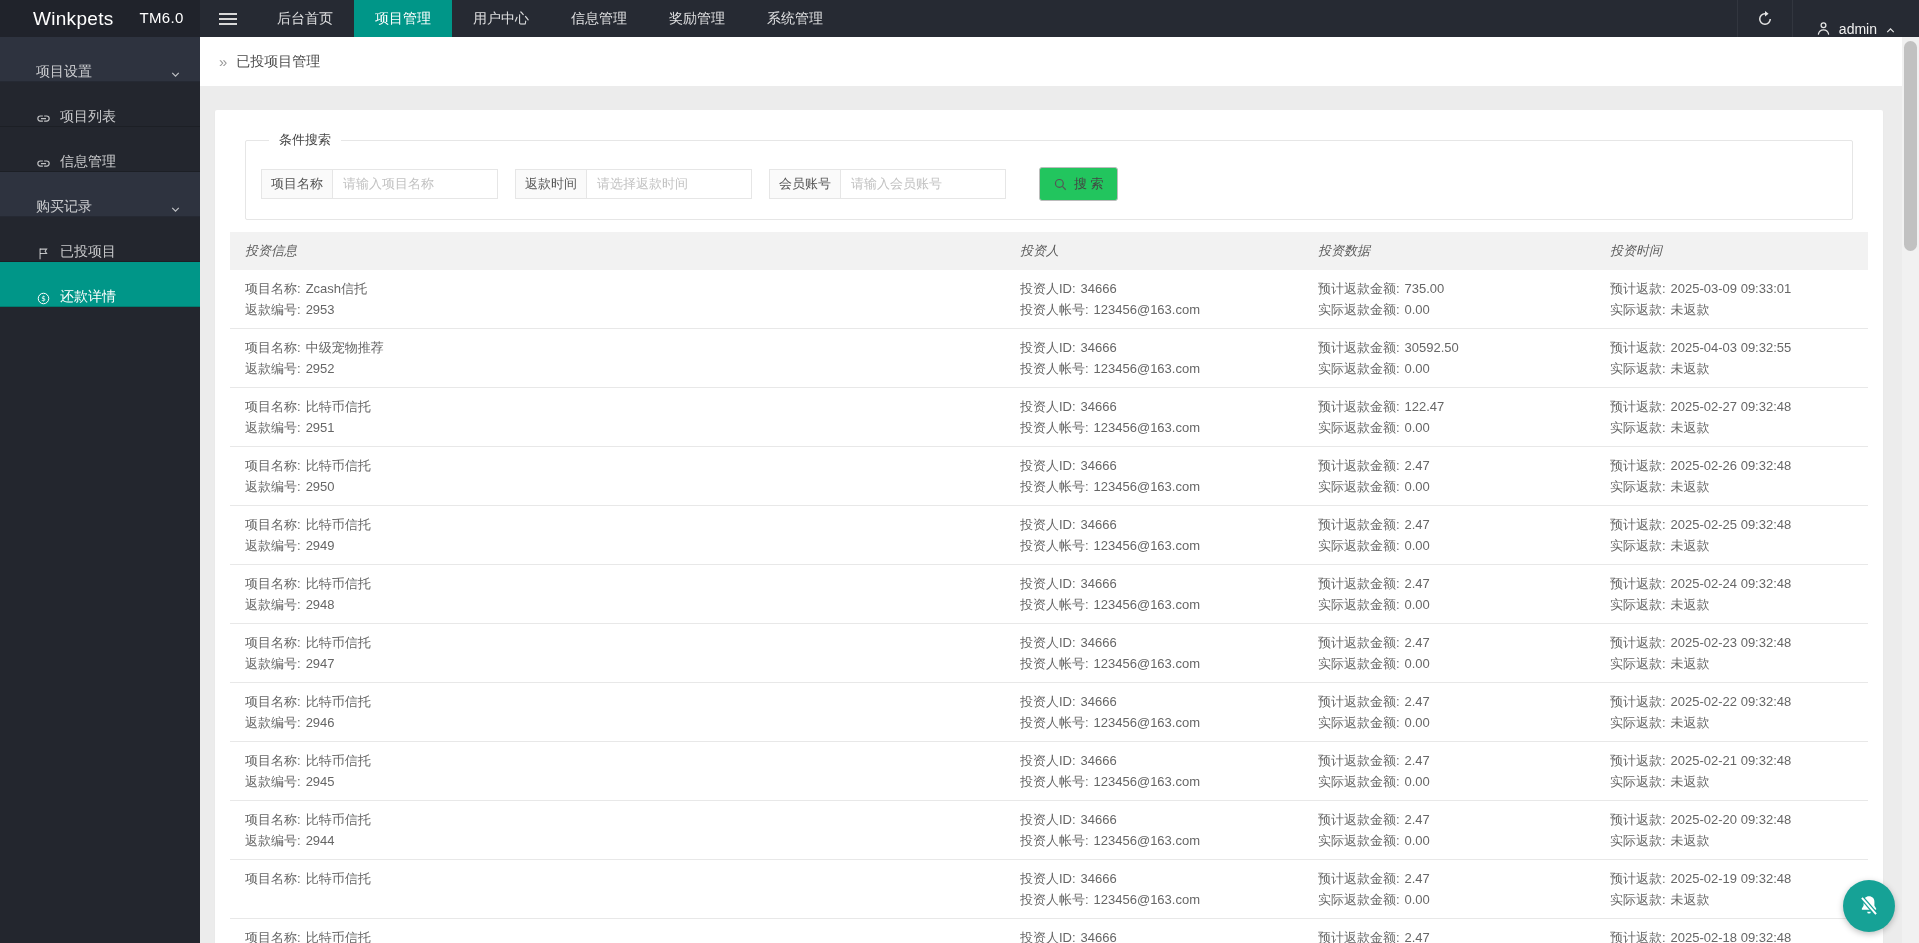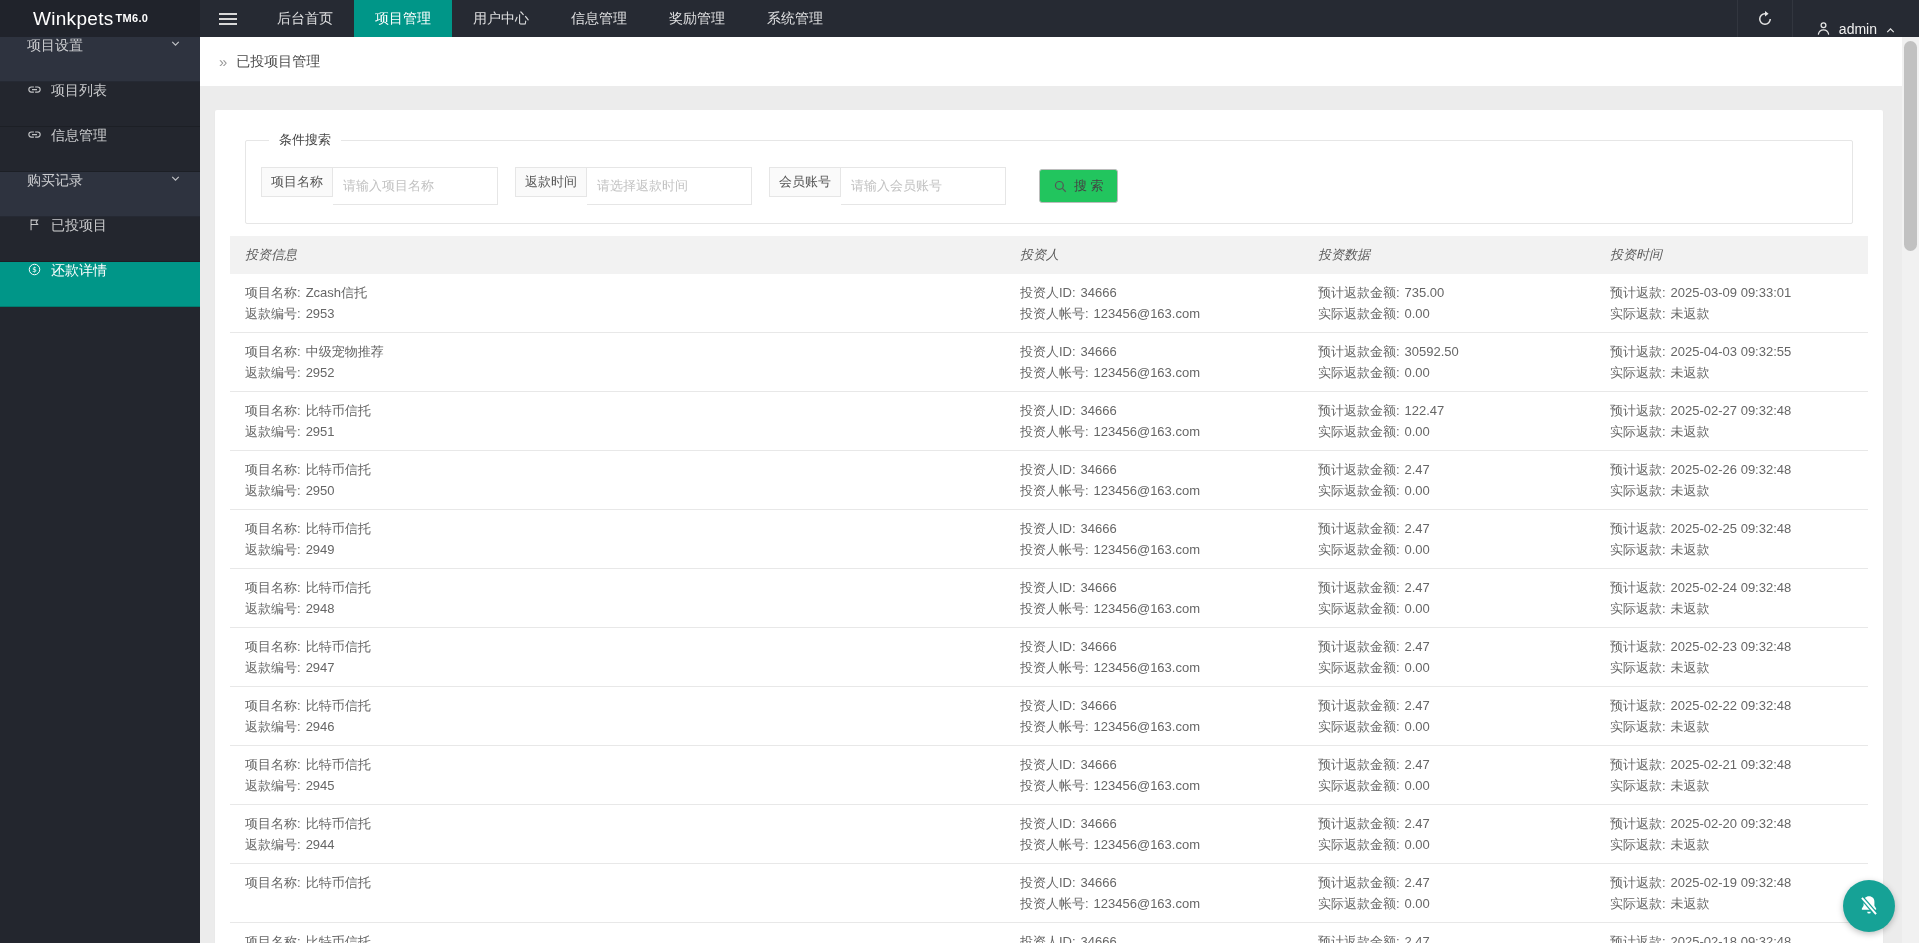--- a/index.html
+++ b/index.html
@@ -5,49 +5,49 @@
   * { box-sizing: border-box; }
   html,body { margin:0; padding:0; }
   body {
     width:1919px; height:943px; overflow:hidden; position:relative;
     background:#ececec;
     font-family:"Liberation Sans","DejaVu Sans",sans-serif;
     -webkit-font-smoothing:antialiased;
   }
   
   .topbar { position:absolute; top:0; left:0; right:0; height:37px; background:#262a33; display:flex; align-items:stretch; z-index:20; }
-  .logo-area { width:200px; background:#20232b; color:#fff; display:flex; align-items:center; padding-left:33px; font-size:19px; letter-spacing:.3px; }
-  .logo-area sup { font-size:11px; margin-left:2px; transform:translateY(-1px);font-weight:bold; }
+  .logo-area { width:200px; background:#20232b; color:#fff; display:flex; align-items:center; padding-left:33px; font-size:19px; letter-spacing:.3px;gap:24px; }
+  .logo-area sup { font-size:15px; margin-left:2px; transform:translateY(-1px); }
   .hamburger { width:56px; display:flex; align-items:center; justify-content:center; cursor:pointer; }
   .nav { display:flex; }
   .nav-item { padding:0 21px; line-height:37px; color:rgba(255,255,255,.85); font-size:14px; cursor:pointer; white-space:nowrap; }
   .nav-item.active { background:#009688; color:#fff; }
   .topbar-right { margin-left:auto; display:flex; align-items:stretch; }
   .tool-btn { width:55px; display:flex; align-items:center; justify-content:center; border-left:1px solid rgba(255,255,255,.06); cursor:pointer; }
   .user-box { display:flex; align-items:flex-end; gap:7px; padding:0 22px; border-left:1px solid rgba(255,255,255,.06); color:#f0f0f0; font-size:14px; cursor:pointer; }
   
   .sidebar { position:absolute; top:37px; left:0; bottom:0; width:200px; background:#23262e; z-index:10; }
-  .side-item { height:45px; display:flex; align-items:flex-start; padding:0 18px 0 27px; font-size:14px; color:rgba(255,255,255,.75); cursor:pointer; border-bottom:1px solid rgba(0,0,0,.18); }
+  .side-item { height:45px; display:flex; align-items:flex-end; padding:0 18px 0 36px; font-size:14px; color:rgba(255,255,255,.75); cursor:pointer; border-bottom:1px solid rgba(0,0,0,.18); }
   .side-item .s-icon { display:flex; align-items:center; margin-right:9px; }
   .side-item.group { background:#2e333f; }
   .side-item.sub { background:#23262e; }
   .side-item.active { background:#009688; color:#fff; }
   .side-item .chev { margin-left:auto; display:flex; align-items:center; }
   
   .main { position:absolute; left:200px; top:37px; right:17px; bottom:0; overflow:hidden; background:#ececec; }
   .breadcrumb-bar { height:49px; background:#fff; display:flex; align-items:center; padding-left:19px; font-size:14px; color:#4a4a4a; }
   .breadcrumb-bar .arrows { color:#9a9a9a; margin-right:9px; font-size:15px; }
   .card { margin:24px 19px 0 15px; background:#fff; border-radius:2px; box-shadow:0 1px 2px rgba(0,0,0,.04); padding:15px; height:1400px; }
   
   fieldset.search-fs { border:1px solid #e6e6e6; border-radius:2px; margin:6px 15px 12px; padding:10px 15px 18px; }
   fieldset.search-fs legend { padding:0 10px; margin-left:8px; font-size:13px; color:#444; }
   .form-row { display:flex; align-items:center; margin-top:8px; }
   .fgroup { display:flex; margin-right:17px; }
   .flabel { height:30px; line-height:28px; padding:0 9px; background:#fafafa; border:1px solid #e6e6e6; font-size:13px; color:#555; white-space:nowrap; }
-  .fgroup input { width:165px; height:38px; border:1px solid #e6e6e6; border-left:none; padding:0 10px; font-size:13px; color:#666; outline:none; font-family:Liberation Mono, monospace; }
+  .fgroup input { width:165px; height:30px; border:1px solid #e6e6e6; border-left:none; padding:0 10px; font-size:13px; color:#666; outline:none; font-family:Liberation Mono, monospace; }
   .fgroup input::placeholder { color:#c2c2c2; }
   .search-btn { margin-left:16px; height:34px; padding:0 13px; background:#22c55e; border:1px solid #bcbcbc; border-radius:3px; font-size:13px; color:#444; display:flex; align-items:center; gap:6px; cursor:pointer; font-family:inherit; }
   
   .dtable { margin-top:12px; }
   .thead, .trow { display:grid; grid-template-columns:47.31% 18.19% 17.83% 16.67%; }
   .thead { background:#f2f2f2; height:38px; align-items:center; font-size:13px; color:#5a5a5a;font-style:italic; }
   .th { padding-left:15px; }
   .trow { border-bottom:1px solid #e8e8e8; padding:8px 0; font-size:13px; color:#666; line-height:21px; }
   .cell { padding-left:15px; overflow:hidden; white-space:nowrap; }
   .lbl { margin-right:5px; }

